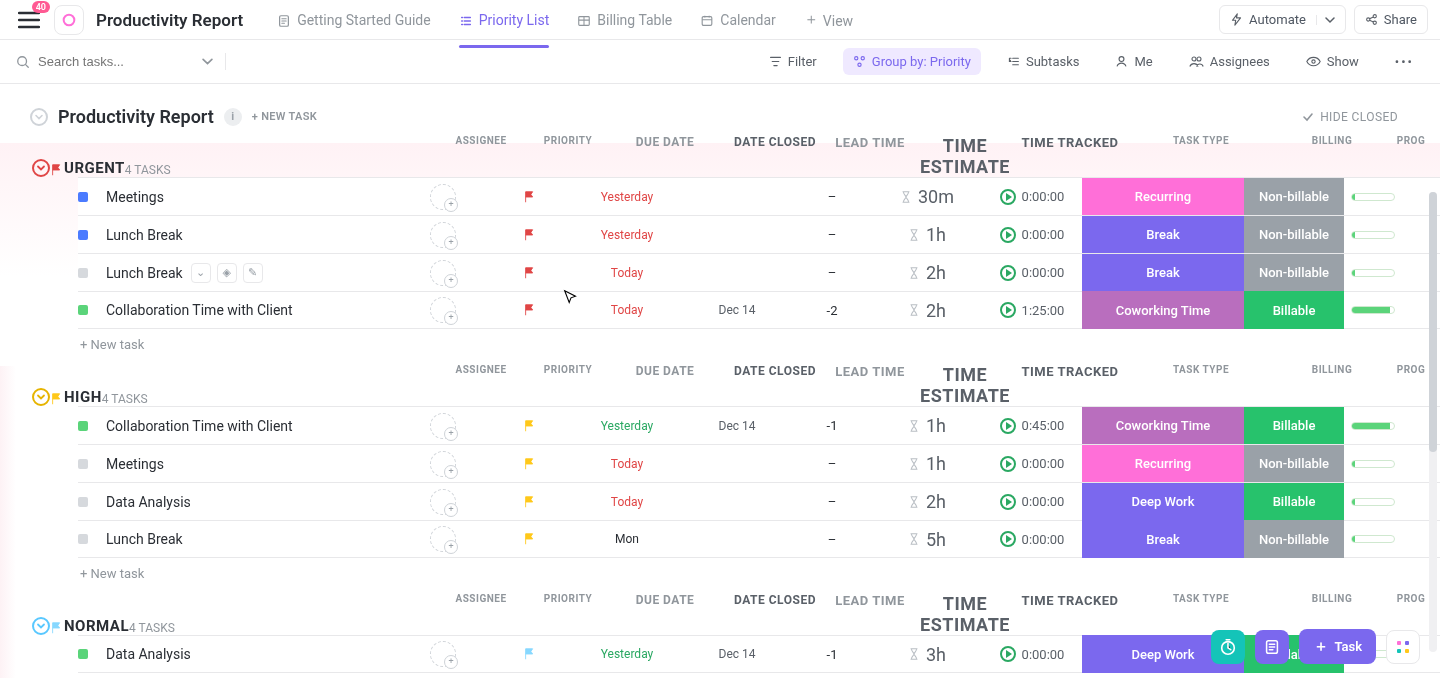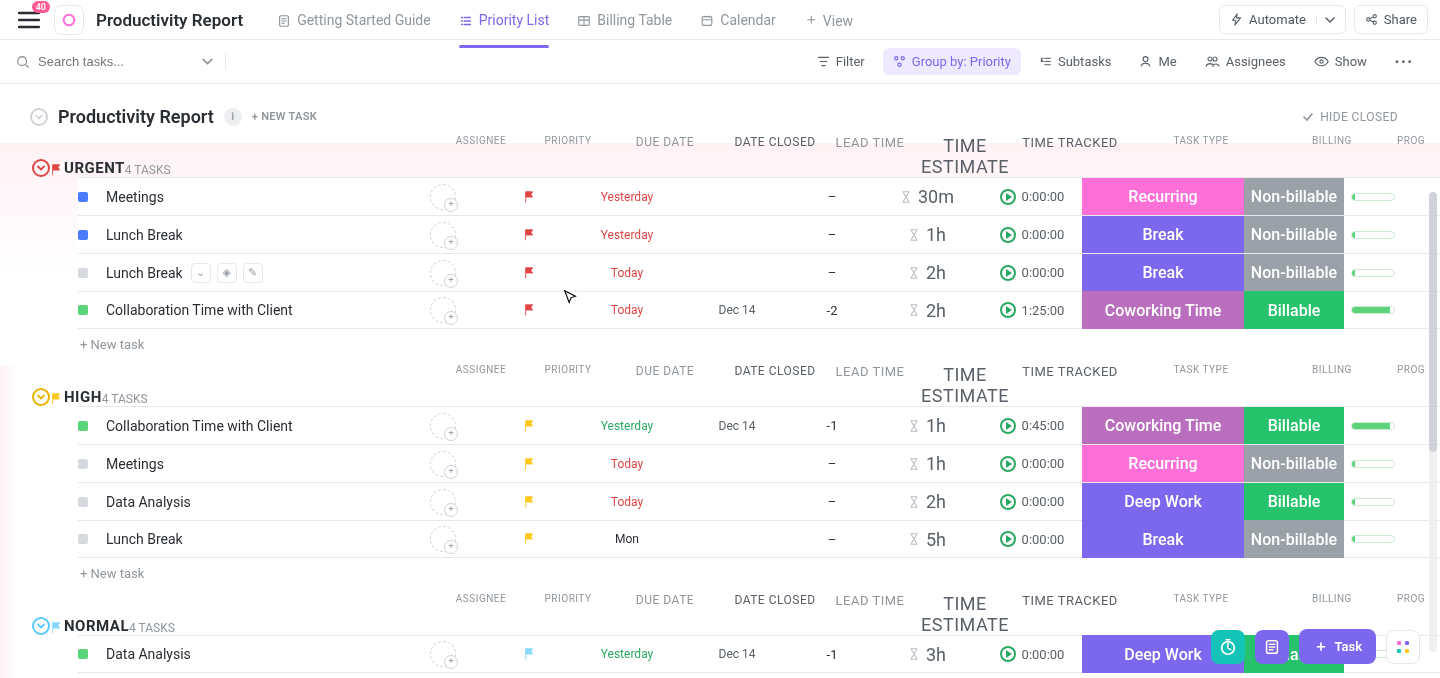--- a/index.html
+++ b/index.html
@@ -33,42 +33,42 @@
 .tab{display:flex;align-items:flex-end;gap:6px;padding:8px 12px;color:var(--muted);cursor:pointer;font-size:14px;border-radius:6px}
 .tab svg{width:14px;height:14px}
 .tab.active{color:var(--purple);}
 .tab.active::after{content:"";position:absolute;left:12px;right:12px;bottom:-12px;height:3px;background:var(--purple);border-radius:2px}
 .tab-wrap{position:relative}
 .spacer{flex:1}
 .chip{display:flex;align-items:center;gap:6px;border:1px solid var(--border);border-radius:6px;padding:6px 10px;color:#4f5762;cursor:pointer;background:#fff}
 .chip .chev{border-left:1px solid var(--border);padding-left:8px;margin-left:4px}
 
 
-.toolbar{height:44px;display:flex;align-items:center;gap:8px;padding:0 16px;border-bottom:1px solid var(--border);font-size:13px;color:#5a6068}
+.toolbar{height:44px;display:flex;align-items:center;gap:16px;padding:0 16px;border-bottom:1px solid var(--border);font-size:13px;color:#5a6068}
 .search{display:flex;align-items:center;gap:6px;color:var(--muted);flex:0 0 210px;border-right:1px solid var(--border);padding-right:12px}
 .search input{border:none;outline:none;font-size:13px;width:140px;background:transparent}
 .tool-sep{flex:1}
 .pill{display:flex;align-items:center;gap:6px;padding:6px 10px;border-radius:6px;cursor:pointer}
 .pill.gp{background:#efe9ff;color:var(--purple)}
 .dots{letter-spacing:2px}
 
 
 .list-area{position:absolute;top:92px;left:0;right:0;bottom:0;overflow:hidden}
 .scroll{position:absolute;inset:0;overflow:auto}
 
 .report-header{display:flex;align-items:center;gap:10px;padding:14px 14px 10px 30px}
 .report-title{font-size:18px;font-weight:600}
 .newtask-inline{font-size:11px;color:var(--muted);font-weight:600;letter-spacing:.3px}
 .hide-closed{margin-left:auto;margin-right:28px;display:flex;align-items:center;gap:6px;color:var(--muted);font-size:12px;letter-spacing:.4px}
 
 .group{padding-left:32px;margin-top:6px}
 .group-header{display:flex;align-items:flex-end;height:34px}
 .grp-name{font-size:15px;font-weight:700;letter-spacing:.5px}
 .grp-count{font-size:12px;color:var(--muted)}
-.col-headers{display:flex;margin-left:auto;font-size:10px;letter-spacing:.5px;color:var(--muted);font-weight:400}
+.col-headers{display:flex;margin-left:auto;font-size:10px;letter-spacing:.5px;color:var(--muted);font-weight:700}
 .col-headers>div{text-align:center}
 
 .rows{margin-left:46px}
 .row{display:flex;align-items:center;height:var(--row-h);border-top:1px solid var(--border);position:relative;background:#fff}
 .row:last-child{border-bottom:1px solid var(--border)}
 .status-sq{width:10px;height:10px;border-radius:2px;margin-right:10px}
 .tname{flex:0 0 320px;display:flex;align-items:center;gap:8px;font-size:14px}
 .rowcells{display:flex;align-items:center}
 .rowcells>div{display:flex;align-items:center;justify-content:center;height:var(--row-h)}
 
@@ -79,21 +79,21 @@
 .c-lead{width:80px;font-size:13px}
 .c-est{width:110px;font-size:18px;color:#5a6068;gap:6px}
 .c-track{width:100px;font-size:13px;color:#5a6068;gap:6px}
 .c-type{width:162px}
 .c-bill{width:100px}
 .c-prog{width:58px}
 
 .due-red{color:#e04646}
 .due-green{color:#2aa862}
 
-.tag{width:100%;height:100%;display:flex;align-items:center;justify-content:center;color:#fff;font-size:16px;font-weight:500}
+.tag{width:100%;height:100%;display:flex;align-items:center;justify-content:center;color:#fff;font-size:13px;font-weight:500}
 .bg-purple{background:#7b68ee}
 .bg-pink{background:#ff6fd8}
 .bg-dp{background:#b96ebe}
 .bg-green{background:#27c26c}
 .bg-grey{background:#9aa1a8}
 
 .assignee-circ{width:26px;height:26px;border:1px dashed #cfd3d8;border-radius:50%;position:relative}
 .assignee-circ::after{content:"+";position:absolute;right:-3px;bottom:-3px;width:12px;height:12px;background:#fff;border:1px solid #cfd3d8;border-radius:50%;font-size:9px;line-height:11px;text-align:center;color:#9aa1a8}
 
 .play{width:16px;height:16px;border:2px solid #2aa862;border-radius:50%;position:relative}

